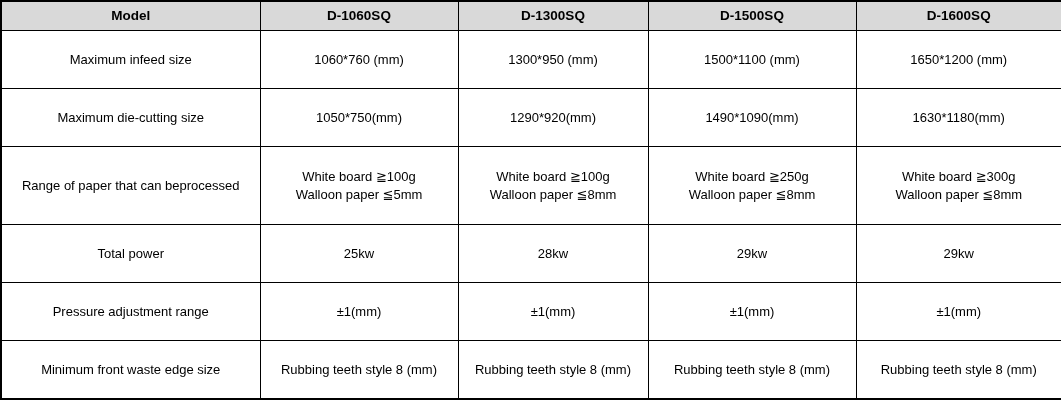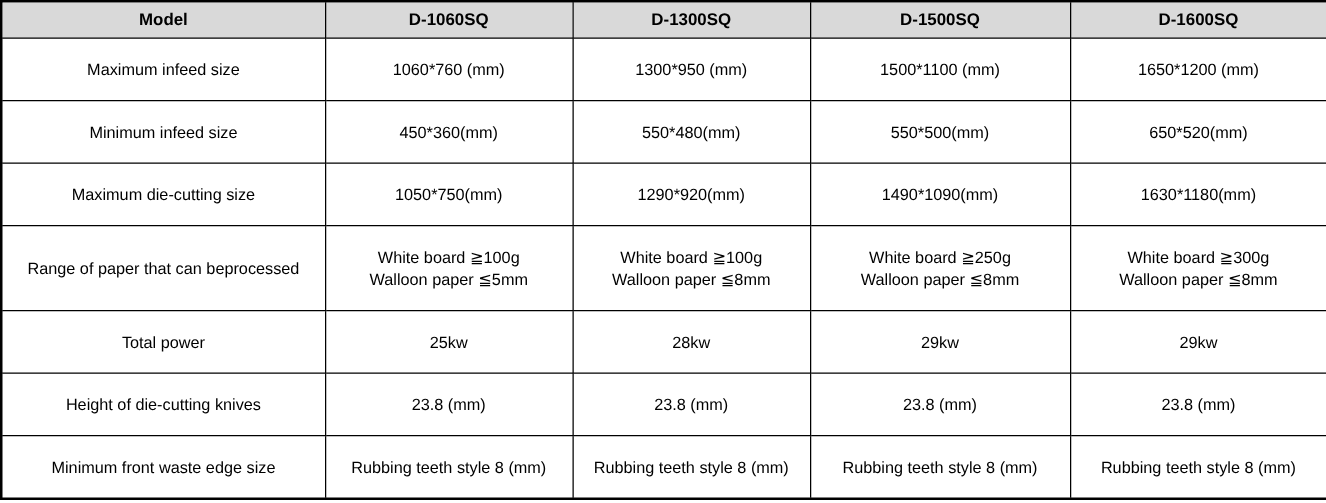--- a/index.html
+++ b/index.html
@@ -66,27 +66,20 @@
     </thead>
     <tbody>
       <tr>
         <td>Maximum infeed size</td>
         <td>1060*760 (mm)</td>
         <td>1300*950 (mm)</td>
         <td>1500*1100 (mm)</td>
         <td>1650*1200 (mm)</td>
       </tr>
       <tr>
-        <td>Minimum infeed size</td>
-        <td>450*360(mm)</td>
-        <td>550*480(mm)</td>
-        <td>550*500(mm)</td>
-        <td>650*520(mm)</td>
-      </tr>
-      <tr>
         <td>Maximum die-cutting size</td>
         <td>1050*750(mm)</td>
         <td>1290*920(mm)</td>
         <td>1490*1090(mm)</td>
         <td>1630*1180(mm)</td>
       </tr>
       <tr class="h-paper">
         <td>Range of paper that can beprocessed</td>
         <td>White board ≧100g
 Walloon paper ≦5mm</td>
@@ -98,25 +91,25 @@
 Walloon paper ≦8mm</td>
       </tr>
       <tr>
         <td>Total power</td>
         <td>25kw</td>
         <td>28kw</td>
         <td>29kw</td>
         <td>29kw</td>
       </tr>
       <tr>
-        <td>Height of die-cutting knives</td>
-        <td>23.8 (mm)</td>
-        <td>23.8 (mm)</td>
-        <td>23.8 (mm)</td>
-        <td>23.8 (mm)</td>
+        <td>Pressure adjustment range</td>
+        <td>±1(mm)</td>
+        <td>±1(mm)</td>
+        <td>±1(mm)</td>
+        <td>±1(mm)</td>
       </tr>
       <tr>
         <td>Minimum front waste edge size</td>
         <td>Rubbing teeth style 8 (mm)</td>
         <td>Rubbing teeth style 8 (mm)</td>
         <td>Rubbing teeth style 8 (mm)</td>
         <td>Rubbing teeth style 8 (mm)</td>
       </tr>
     </tbody>
   </table>

